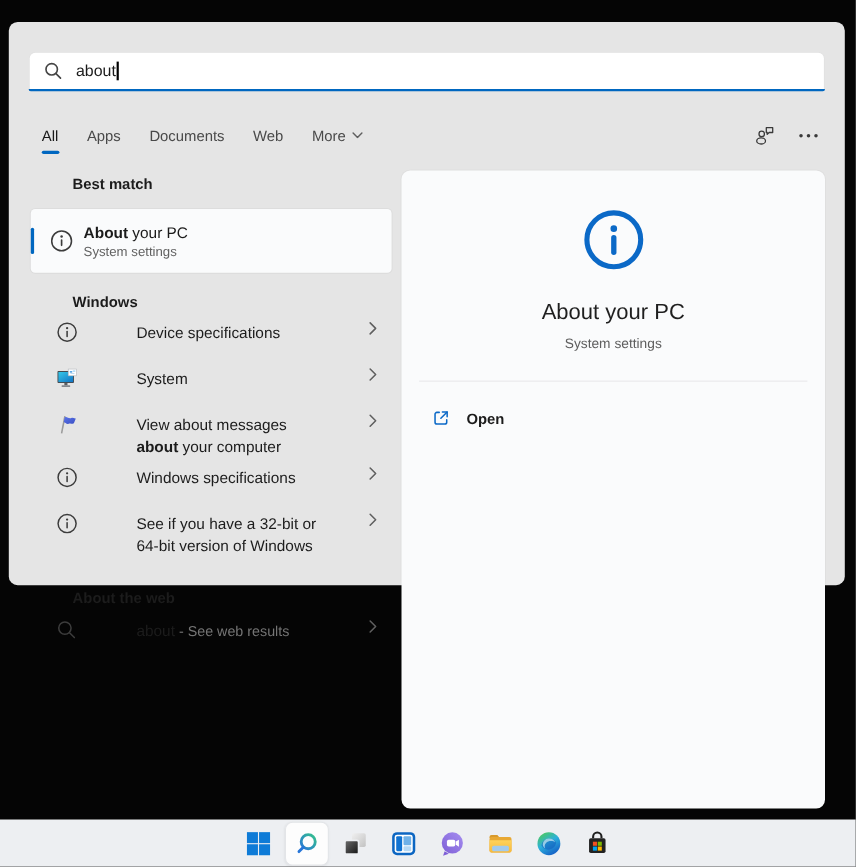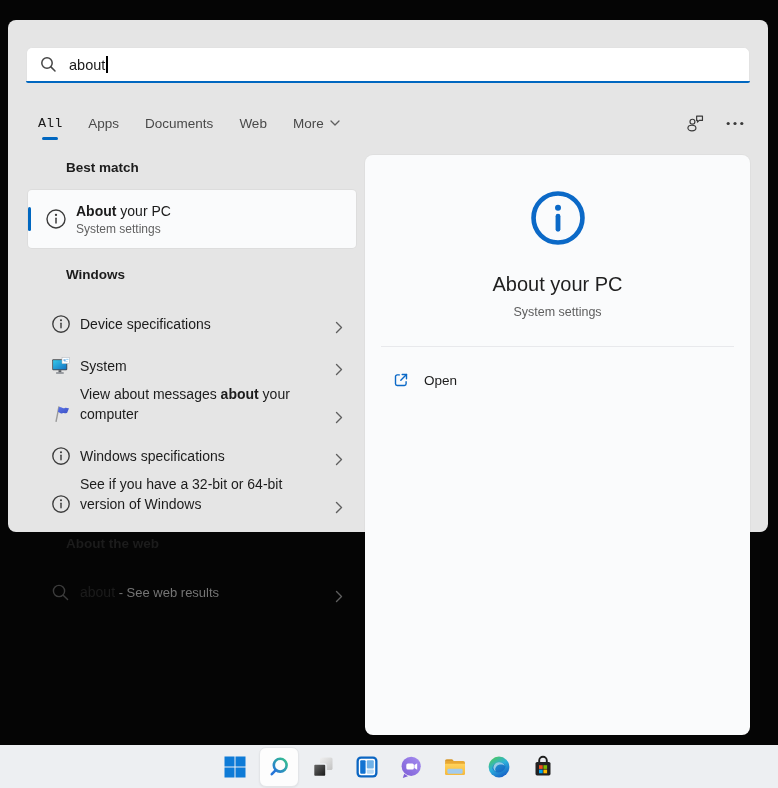--- a/index.html
+++ b/index.html
@@ -29,21 +29,21 @@
   .searchbox .mag { width:17px; height:17px; margin-right:12px; flex:none; display:block; }
   .search-text { font-size:14.5px; color:#1b1b1b; }
   .caret { display:inline-block; width:1.5px; height:17px; background:#000; vertical-align:-3px; margin-left:1px; }
   
   .tabsrow {
     position:absolute; left:30px; right:24px; top:90px; height:26px;
     display:flex; align-items:center; justify-content:space-between;
   }
   .tabs { display:flex; align-items:center; gap:26px; }
   .tab { font-size:13.5px; color:#494949; position:relative; cursor:default; display:flex; align-items:center; gap:6px; }
-  .tab.selected { color:#1a1a1a;font-family:Liberation Mono, monospace; }
+  .tab.selected { color:#1a1a1a; }
   .tab.selected::after {
     content:""; position:absolute; left:50%; transform:translateX(-50%);
     bottom:-9px; width:16px; height:3px; border-radius:2px; background:#0067c0;
   }
   .hdr-icons { display:flex; align-items:center; gap:20px; }
   .hdr-icons svg { display:block; }
   
   .left-col { position:absolute; left:20px; top:140px; width:328px; }
   .sec-label { font-size:13.5px; font-weight:700; color:#1c1c1c; margin-left:10px;padding-left:28px; }
   .lbl-settings { margin-top:19px; }
@@ -56,21 +56,21 @@
   .best-item .accent-bar {
     position:absolute; left:0; top:50%; transform:translateY(-50%);
     width:3px; height:24px; border-radius:2px; background:#0067c0;
   }
   .best-item .bi-icon { width:22px; height:22px; margin-left:17px; margin-right:9px; flex:none; }
   .bi-title { font-size:14px; color:#1b1b1b; line-height:19px; }
   .bi-title b { font-weight:700; }
   .bi-sub { font-size:12px; color:#616161; line-height:16px; }
   .rows { margin-top:10px; }
   .row {
-    display:flex; align-items:flex-end; height:42px; width:328px; border-radius:4px;
+    display:flex; align-items:flex-start; height:42px; width:328px; border-radius:4px;gap:44px;
   }
   .row.two-line { height:48px; }
   .row-icon { width:20px; height:20px; margin-left:23px; margin-right:9px; flex:none; }
   .row-text { font-size:14px; color:#1c1c1c; line-height:20px; width:242px; }
   .row-text b { font-weight:700; }
   .row-chevron { margin-left:auto; margin-right:13px; flex:none; display:block; }
   .web-row { margin-top:12px; height:40px; }
   .web-q { font-size:14px; color:#1c1c1c; }
   .web-sfx { font-size:13px; color:#757575; }
   
@@ -80,21 +80,21 @@
     display:flex; flex-direction:column; align-items:center;
   }
   .pv-icon { margin-top:34px; width:58px; height:58px; }
   .pv-title { margin-top:26px; font-size:20px; color:#1f1f1f; }
   .pv-sub { margin-top:9px; font-size:12.5px; color:#5e5e5e; }
   .pv-divider { margin-top:27px; width:353px; height:1px; background:#e8e9ec; }
   .pv-open {
     align-self:flex-start; margin:25px 0 0 28px;
     display:flex; align-items:center; gap:15px; cursor:default;
   }
-  .pv-open-label { font-size:13.5px; color:#1c1c1c; }
+  .pv-open-label { font-size:13.5px; color:#1c1c1c;font-weight:bold; }
   
   .taskbar {
     position:absolute; left:0; bottom:0; width:778px; height:43px;
     background:#edeff2; display:flex; align-items:center; justify-content:center; gap:4px;
   }
   .tb-btn { width:40px; height:40px; display:flex; align-items:center; justify-content:center; border-radius:7px; }
   .tb-btn.active { background:#fdfdfd; border:1px solid #e3e5e8; box-shadow:0 1px 2px rgba(0,0,0,.05); }
   .tb-btn svg { display:block; }
 </style>
 </head>

